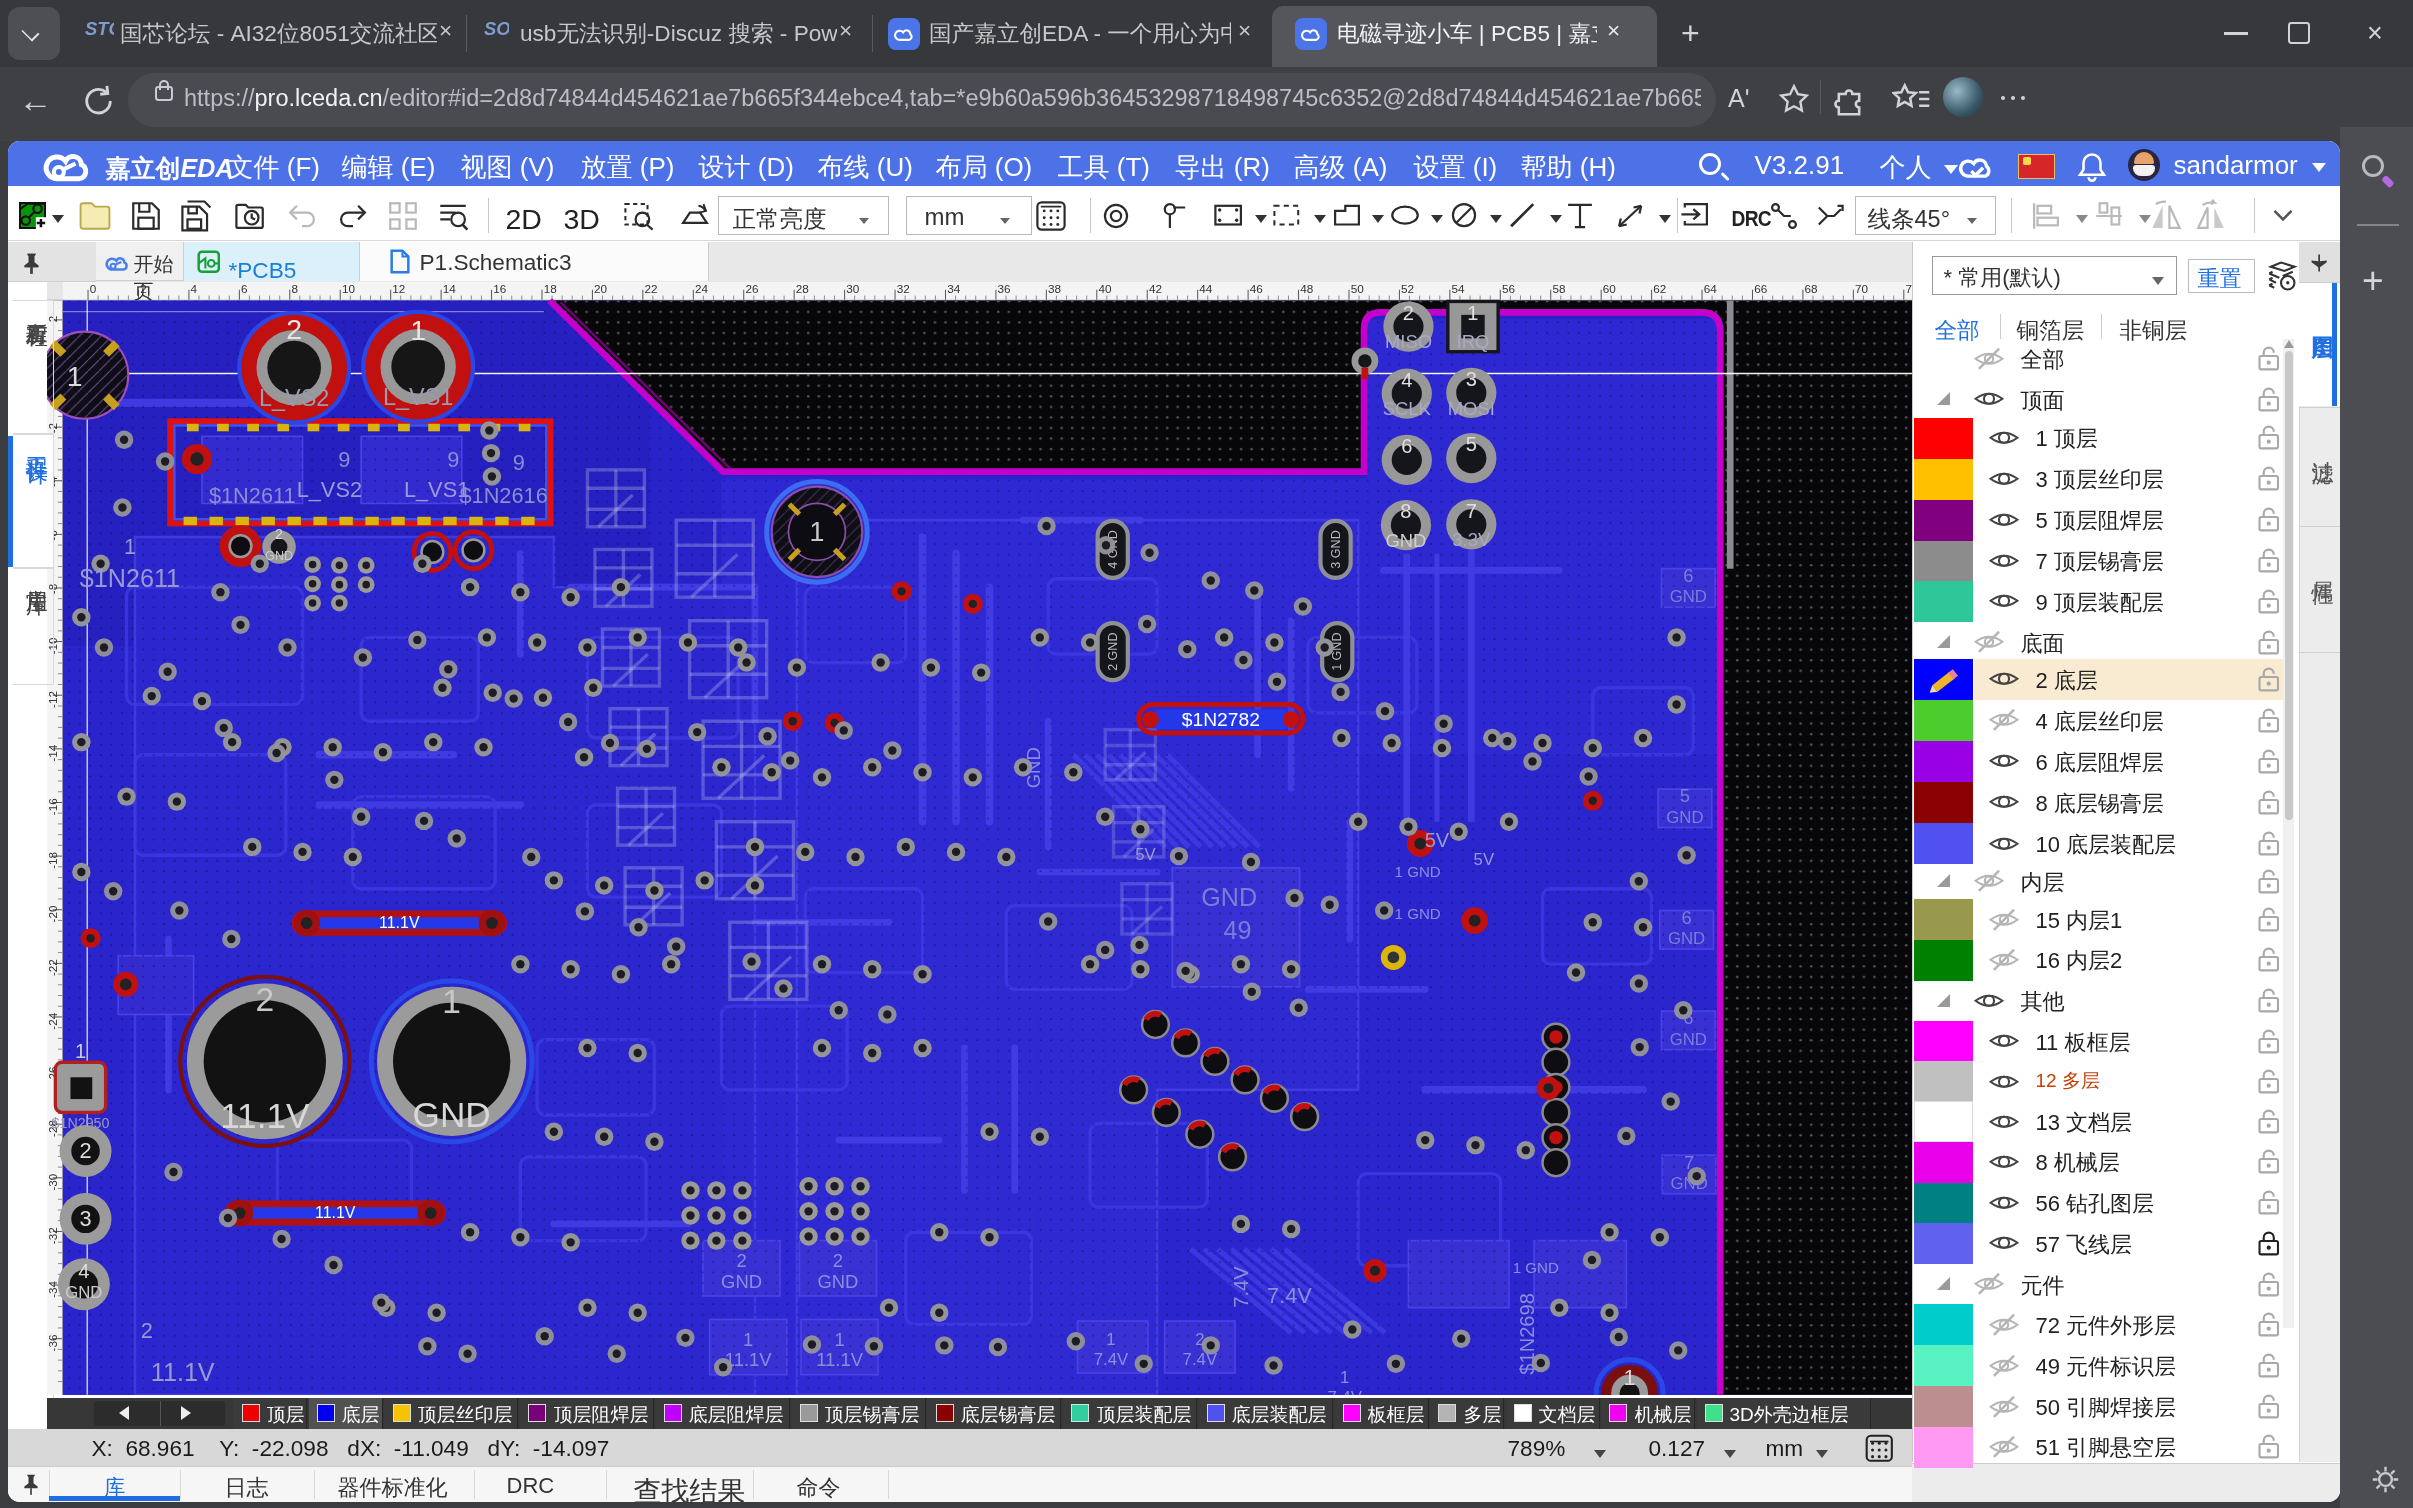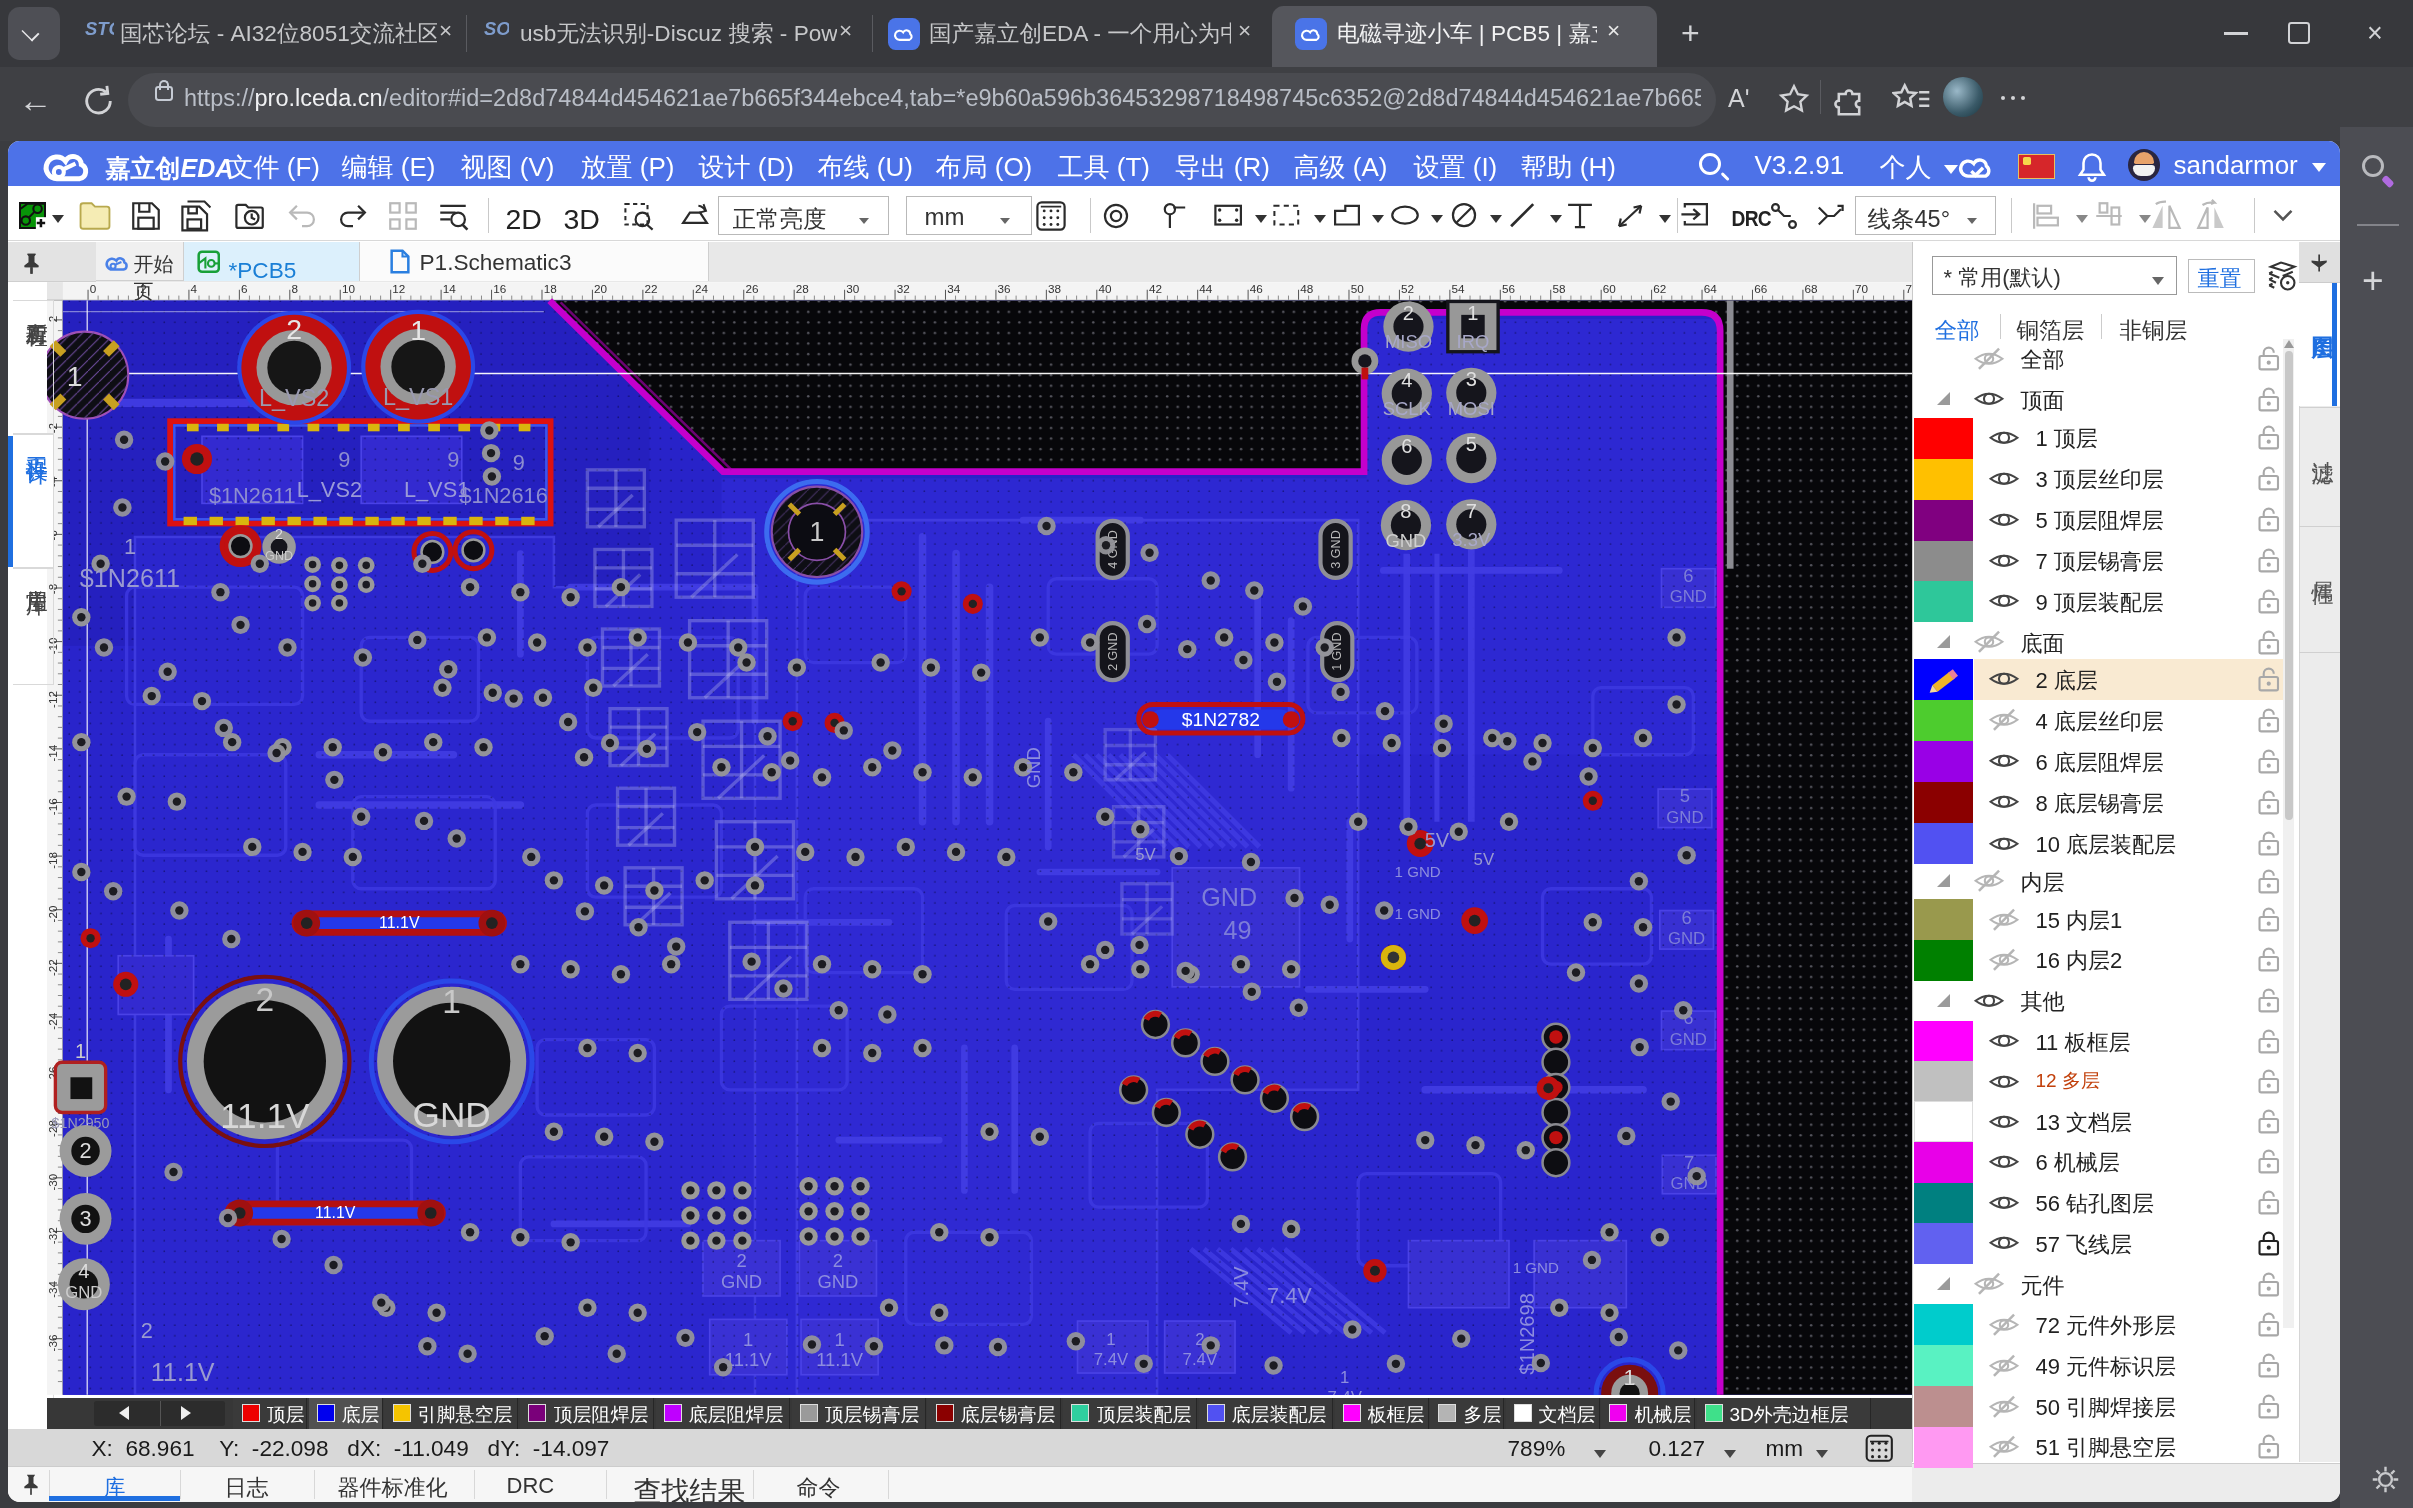--- a/index.html
+++ b/index.html
@@ -1673,21 +1673,21 @@
 <div class="abs" style="left:152px;top:1260px;width:0.8px;height:25px;background:#555"></div>
 <div class="abs" style="left:173px;top:1265px;width:0;height:0;border-top:7.5px solid transparent;border-bottom:7.5px solid transparent;border-left:10px solid #eee"></div>
 <div class="abs" style="left:225px;top:1257px;width:74px;height:31px;background:#3a3a3a;border-right:1.7px solid #262626"></div>
 <div class="abs" style="left:234px;top:1263px;width:18.4px;height:18.4px;background:#ee0000;border:0.8px solid #ddd"></div>
 <div class="abs" style="left:259px;top:1261px;font-size:19px;color:#fff;width:37px;overflow:hidden;white-space:nowrap">顶层</div>
 <div class="abs" style="left:301px;top:1257px;width:74px;height:31px;background:#515151;border-right:1.7px solid #262626"></div>
 <div class="abs" style="left:309px;top:1263px;width:18.4px;height:18.4px;background:#0000ee;border:0.8px solid #ddd"></div>
 <div class="abs" style="left:334px;top:1261px;font-size:19px;color:#fff;width:37px;overflow:hidden;white-space:nowrap">底层</div>
 <div class="abs" style="left:376px;top:1257px;width:134px;height:31px;background:#3a3a3a;border-right:1.7px solid #262626"></div>
 <div class="abs" style="left:385px;top:1263px;width:18.4px;height:18.4px;background:#f5c400;border:0.8px solid #ddd"></div>
-<div class="abs" style="left:410px;top:1261px;font-size:19px;color:#fff;width:97px;overflow:hidden;white-space:nowrap">引脚悬空层</div>
+<div class="abs" style="left:410px;top:1261px;font-size:19px;color:#fff;width:97px;overflow:hidden;white-space:nowrap">顶层丝印层</div>
 <div class="abs" style="left:512px;top:1257px;width:134px;height:31px;background:#3a3a3a;border-right:1.7px solid #262626"></div>
 <div class="abs" style="left:520px;top:1263px;width:18.4px;height:18.4px;background:#7a007a;border:0.8px solid #ddd"></div>
 <div class="abs" style="left:546px;top:1261px;font-size:19px;color:#fff;width:97px;overflow:hidden;white-space:nowrap">顶层阻焊层</div>
 <div class="abs" style="left:648px;top:1257px;width:134px;height:31px;background:#3a3a3a;border-right:1.7px solid #262626"></div>
 <div class="abs" style="left:656px;top:1263px;width:18.4px;height:18.4px;background:#bf00ff;border:0.8px solid #ddd"></div>
 <div class="abs" style="left:681px;top:1261px;font-size:19px;color:#fff;width:97px;overflow:hidden;white-space:nowrap">底层阻焊层</div>
 <div class="abs" style="left:784px;top:1257px;width:134px;height:31px;background:#3a3a3a;border-right:1.7px solid #262626"></div>
 <div class="abs" style="left:792px;top:1263px;width:18.4px;height:18.4px;background:#9a9a9a;border:0.8px solid #ddd"></div>
 <div class="abs" style="left:817px;top:1261px;font-size:19px;color:#fff;width:97px;overflow:hidden;white-space:nowrap">顶层锡膏层</div>
 <div class="abs" style="left:919px;top:1257px;width:134px;height:31px;background:#3a3a3a;border-right:1.7px solid #262626"></div>
@@ -1997,21 +1997,21 @@
 <svg class="abs" style="left:2249px;top:967px" width="23.5" height="27" viewBox="0 0 28 32">
       <rect x="3" y="13" width="22" height="16" rx="2" fill="none" stroke="#a8a8a8" stroke-width="2.5"></rect>
       <path d="M8 13 V9 a6 6 0 0 1 12 0" fill="none" stroke="#a8a8a8" stroke-width="2.5"></path>
       <circle cx="14" cy="21" r="2.5" fill="#a8a8a8"></circle>
     </svg>
 <div class="abs" style="left:1906px;top:1001px;width:59px;height:41px;background:#e800e8;"></div>
 <svg class="abs" style="left:1979px;top:1009px" width="34" height="23.5" viewBox="0 0 40 28">
       <path d="M4 14 Q20 2 36 14 Q20 26 4 14 Z" fill="none" stroke="#444" stroke-width="2.5"></path>
       <circle cx="20" cy="14" r="6" fill="none" stroke="#444" stroke-width="2.5"></circle>
     </svg>
-<div class="abs" style="left:2028px;top:1007px;font-size:22px;color:#222;white-space:nowrap">6 机械层</div>
+<div class="abs" style="left:2028px;top:1007px;font-size:22px;color:#222;white-space:nowrap">8 机械层</div>
 <svg class="abs" style="left:2249px;top:1007px" width="23.5" height="27" viewBox="0 0 28 32">
       <rect x="3" y="13" width="22" height="16" rx="2" fill="none" stroke="#a8a8a8" stroke-width="2.5"></rect>
       <path d="M8 13 V9 a6 6 0 0 1 12 0" fill="none" stroke="#a8a8a8" stroke-width="2.5"></path>
       <circle cx="14" cy="21" r="2.5" fill="#a8a8a8"></circle>
     </svg>
 <div class="abs" style="left:1906px;top:1042px;width:59px;height:41px;background:#008080;"></div>
 <svg class="abs" style="left:1979px;top:1050px" width="34" height="23.5" viewBox="0 0 40 28">
       <path d="M4 14 Q20 2 36 14 Q20 26 4 14 Z" fill="none" stroke="#444" stroke-width="2.5"></path>
       <circle cx="20" cy="14" r="6" fill="none" stroke="#444" stroke-width="2.5"></circle>
     </svg>

